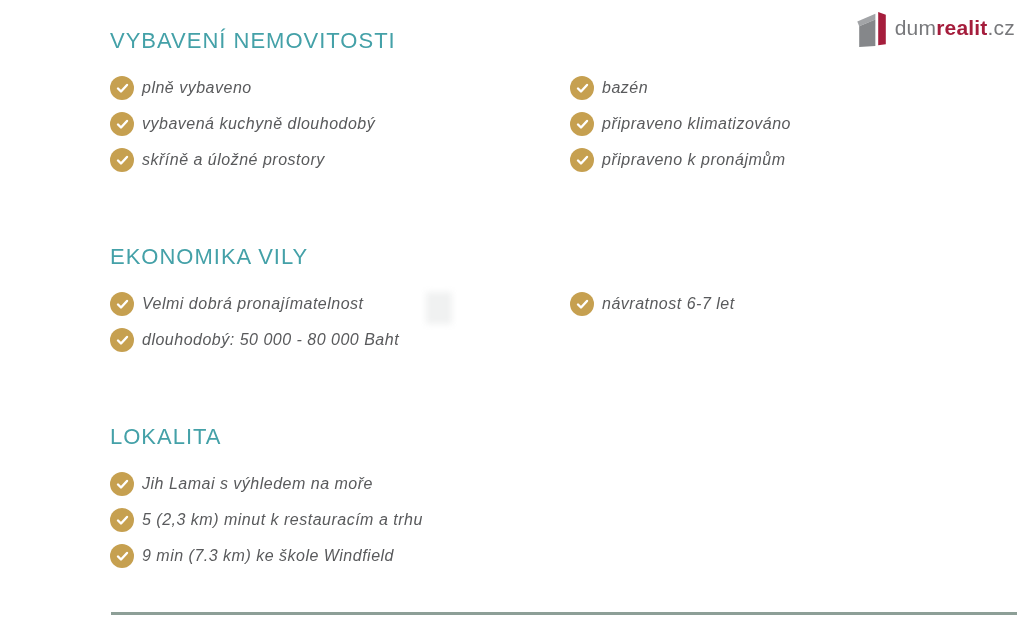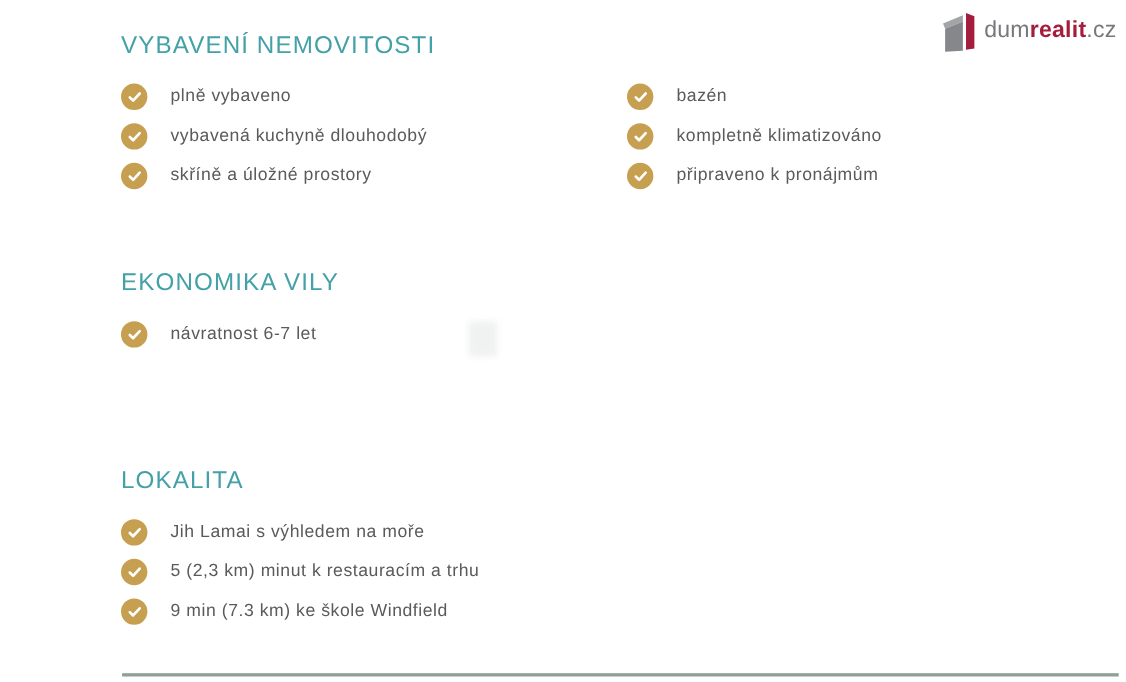--- a/index.html
+++ b/index.html
@@ -54,25 +54,26 @@
     flex: 0 0 24px;
     width: 24px;
     height: 24px;
     border-radius: 50%;
     background: #c6a050;
     display: flex;
     align-items: center;
     justify-content: center;
   }
   .item-text {
-    margin-left: 21px;
+    margin-left: 8px;
     font-size: 16px;
     letter-spacing: 0.5px;
     color: #595a5c;
     white-space: nowrap;
+    font-style: italic;
   }
 
   .sec-vybaveni { top: 28px; }
   .sec-ekonomika { top: 244px; }
   .sec-lokalita { top: 424px; }
 
   
   .watermark {
     position: absolute;
     left: 426px;
@@ -145,21 +146,21 @@
               </svg>
             </span>
           <span class="item-text">bazén</span>
         </div>
         <div class="item">
           <span class="check">
               <svg width="13" height="11" viewBox="0 0 13 11">
                 <polyline points="2,5.5 5,8.5 11,2" fill="none" stroke="#ffffff" stroke-width="2.4" stroke-linecap="round" stroke-linejoin="round"></polyline>
               </svg>
             </span>
-          <span class="item-text">kompletně klimatizováno</span>
+          <span class="item-text">připraveno klimatizováno</span>
         </div>
         <div class="item">
           <span class="check">
               <svg width="13" height="11" viewBox="0 0 13 11">
                 <polyline points="2,5.5 5,8.5 11,2" fill="none" stroke="#ffffff" stroke-width="2.4" stroke-linecap="round" stroke-linejoin="round"></polyline>
               </svg>
             </span>
           <span class="item-text">připraveno k pronájmům</span>
         </div>
       </div>
@@ -169,20 +170,38 @@
   <section class="sec sec-ekonomika">
     <h2 class="sec-title">EKONOMIKA VILY</h2>
     <div class="cols">
       <div class="col">
         <div class="item">
           <span class="check">
               <svg width="13" height="11" viewBox="0 0 13 11">
                 <polyline points="2,5.5 5,8.5 11,2" fill="none" stroke="#ffffff" stroke-width="2.4" stroke-linecap="round" stroke-linejoin="round"></polyline>
               </svg>
             </span>
+          <span class="item-text">Velmi dobrá pronajímatelnost</span>
+        </div>
+        <div class="item">
+          <span class="check">
+              <svg width="13" height="11" viewBox="0 0 13 11">
+                <polyline points="2,5.5 5,8.5 11,2" fill="none" stroke="#ffffff" stroke-width="2.4" stroke-linecap="round" stroke-linejoin="round"></polyline>
+              </svg>
+            </span>
+          <span class="item-text">dlouhodobý: 50 000 - 80 000 Baht</span>
+        </div>
+      </div>
+      <div class="col">
+        <div class="item">
+          <span class="check">
+              <svg width="13" height="11" viewBox="0 0 13 11">
+                <polyline points="2,5.5 5,8.5 11,2" fill="none" stroke="#ffffff" stroke-width="2.4" stroke-linecap="round" stroke-linejoin="round"></polyline>
+              </svg>
+            </span>
           <span class="item-text">návratnost 6-7 let</span>
         </div>
       </div>
     </div>
   </section>
 
   <section class="sec sec-lokalita">
     <h2 class="sec-title">LOKALITA</h2>
     <div class="cols">
       <div class="col">

